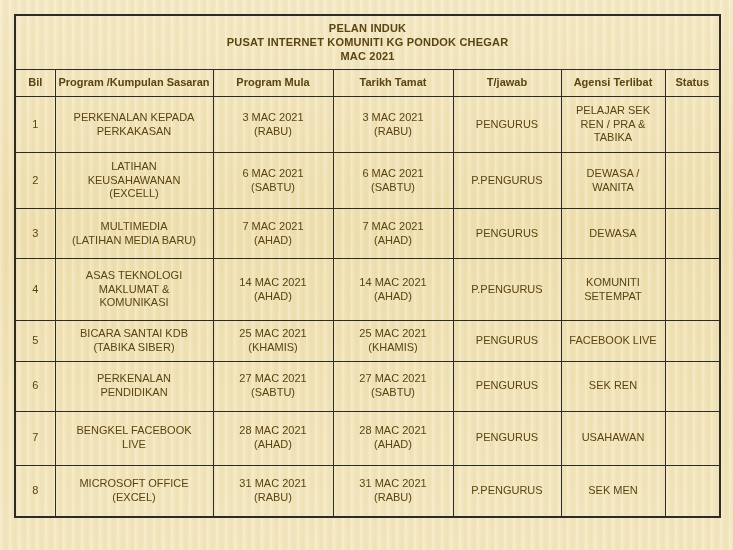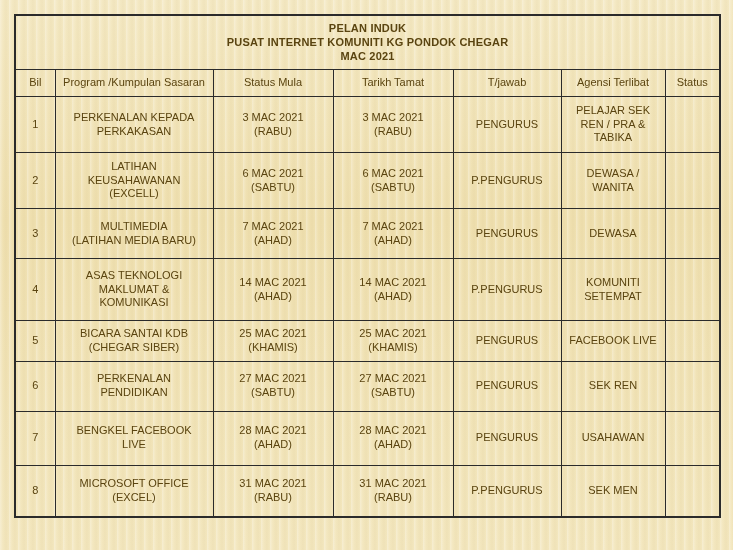--- a/index.html
+++ b/index.html
@@ -57,21 +57,21 @@
     font-weight: bold;
     font-size: 11.5px;
     line-height: 1.6;
   }
   td.title-cell .t-line {
     display: block;
     letter-spacing: 0.2px;
   }
   th.hdr {
     color: #2b2b2b;
-    font-weight: normal;
+    font-weight: bold;
     font-size: 11px;
     padding: 9px 3px;
   }
   td.cell-num {
     color: #6a5214;
     font-size: 11px;
   }
   td .line {
     display: block;
   }
@@ -102,21 +102,21 @@
       <tr>
         <td class="title-cell" colspan="7">
           <span class="t-line">PELAN INDUK</span>
           <span class="t-line">PUSAT INTERNET KOMUNITI KG PONDOK CHEGAR</span>
           <span class="t-line">MAC 2021</span>
         </td>
       </tr>
       <tr>
         <th class="hdr">Bil</th>
         <th class="hdr">Program /Kumpulan Sasaran</th>
-        <th class="hdr">Status Mula</th>
+        <th class="hdr">Program Mula</th>
         <th class="hdr">Tarikh Tamat</th>
         <th class="hdr">T/jawab</th>
         <th class="hdr">Agensi Terlibat</th>
         <th class="hdr">Status</th>
       </tr>
     </thead>
     <tbody id="plan-body">
         <tr style="height: 56px;">
           <td class="cell-num">
             <span class="line">1</span>
@@ -226,21 +226,21 @@
           <td>
             <span class="line"></span>
           </td>
         </tr>
         <tr style="height: 40px;">
           <td class="cell-num">
             <span class="line">5</span>
           </td>
           <td>
             <span class="line">BICARA SANTAI KDB</span>
-            <span class="line">(CHEGAR SIBER)</span>
+            <span class="line">(TABIKA SIBER)</span>
           </td>
           <td>
             <span class="line">25 MAC 2021</span>
             <span class="line">(KHAMIS)</span>
           </td>
           <td>
             <span class="line">25 MAC 2021</span>
             <span class="line">(KHAMIS)</span>
           </td>
           <td>

